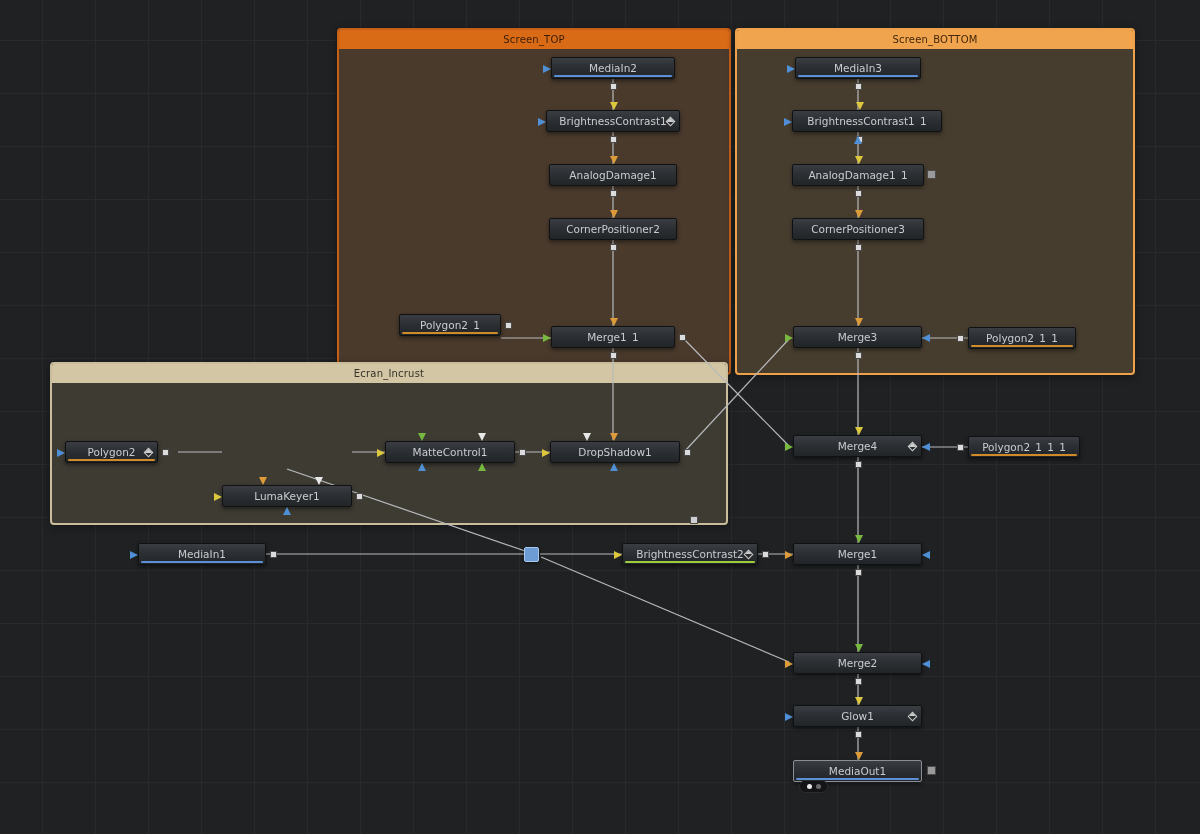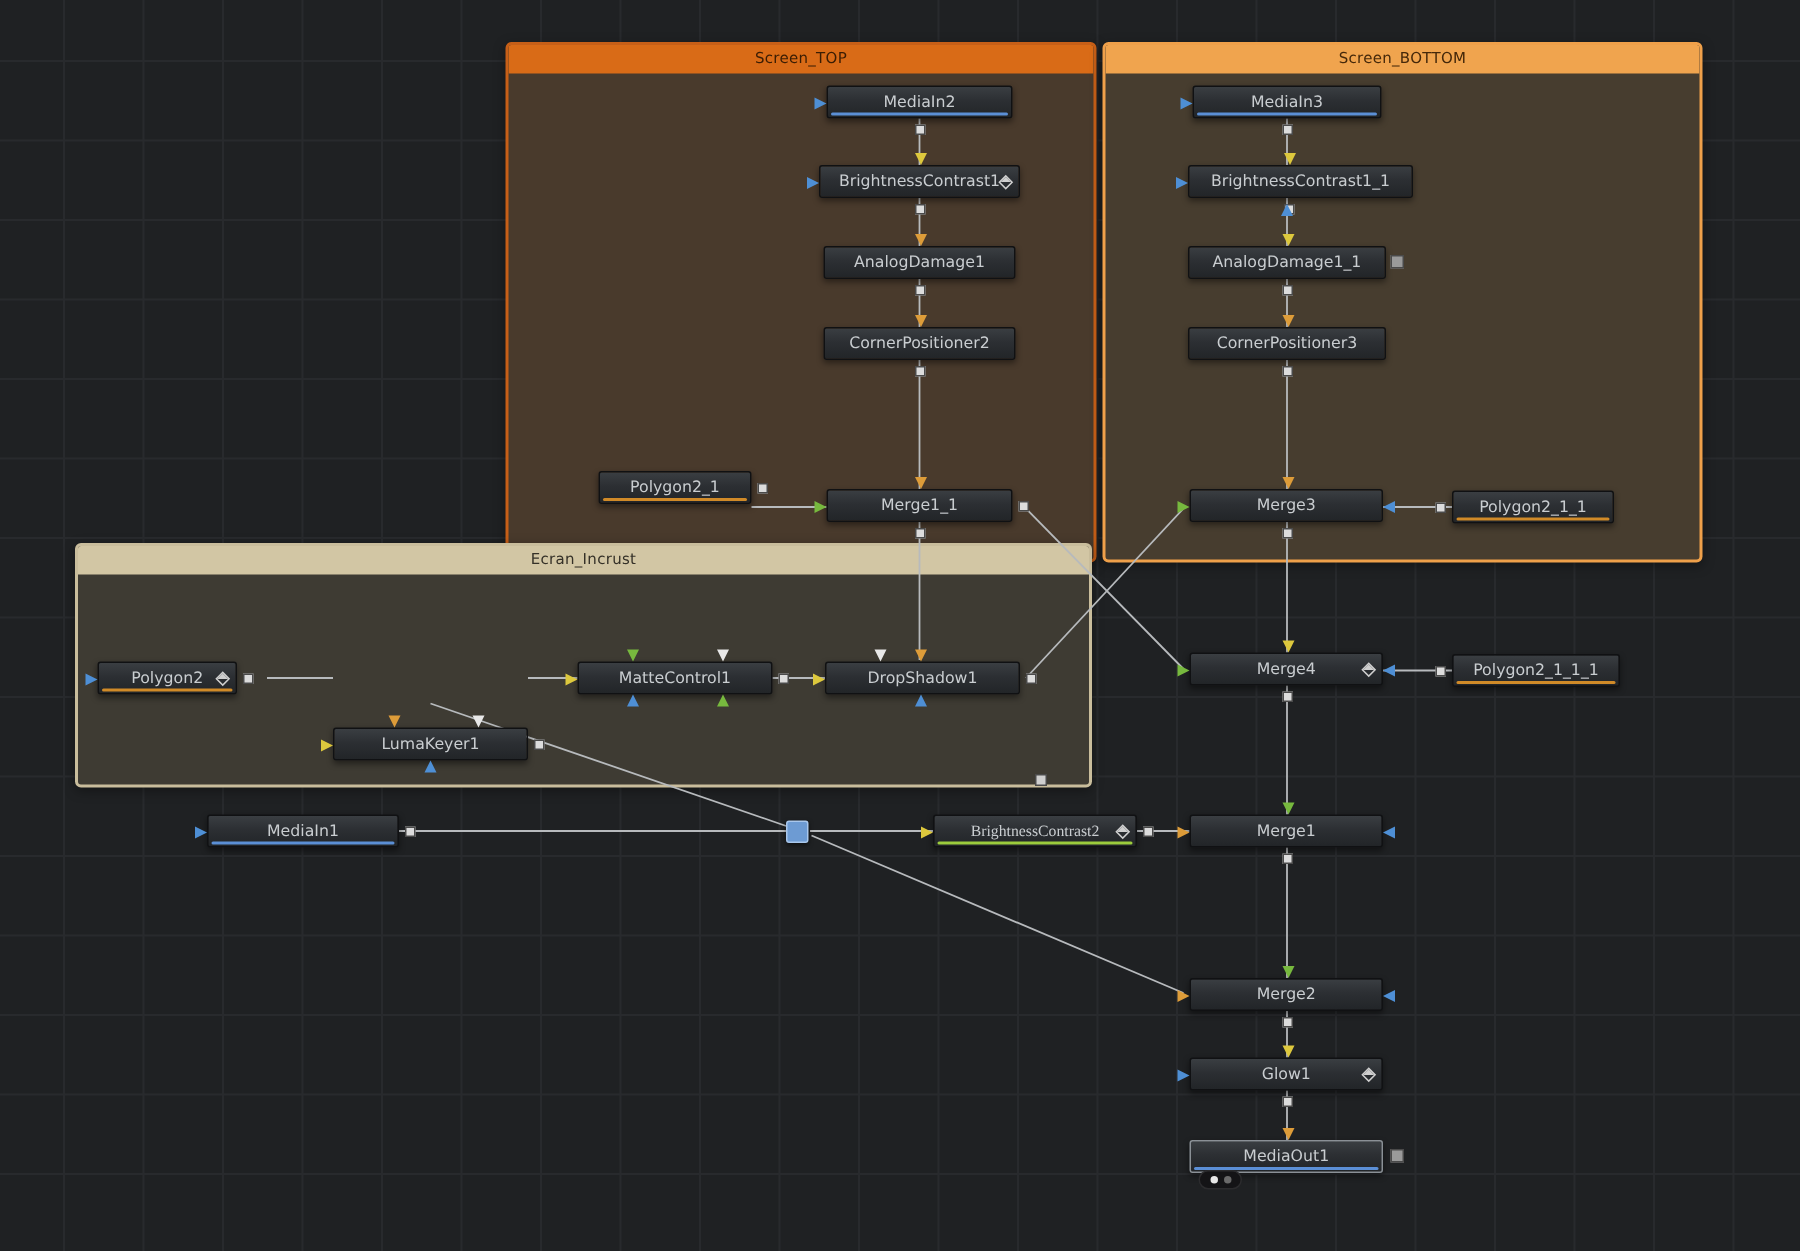--- a/index.html
+++ b/index.html
@@ -221,21 +221,21 @@
         <i class="port tri-d" style="color: rgb(232, 232, 232); top: -9px; left: 32px;"></i>
         <i class="port tri-d" style="color: rgb(221, 156, 57); top: -9px; left: 59px;"></i>
         <i class="port tri-u" style="color: rgb(78, 143, 213); bottom: -9px; left: 59px;"></i>
       </div>
       <div class="node" style="left: 138px; top: 543px; width: 128px;">
         <span>MediaIn1</span>
         <i class="stripe" style="background: rgb(91, 143, 214);"></i>
         <i class="port tri-r" style="color: rgb(78, 143, 213); left: -9px; top: 7px;"></i>
         <i class="port psq" style="background: rgb(220, 220, 220); right: -12px; top: 7px;"></i>
       </div>
-      <div class="node" style="left: 622px; top: 543px; width: 136px; font-family: Liberation Serif, serif;">
+      <div class="node" style="left: 622px; top: 543px; width: 136px;">
         <span>BrightnessContrast2</span>
         <i class="stripe" style="background: rgb(156, 204, 60);"></i>
         <i class="diamond"></i>
         <i class="port tri-r" style="color: rgb(221, 200, 61); left: -9px; top: 7px;"></i>
         <i class="port psq" style="background: rgb(220, 220, 220); right: -12px; top: 7px;"></i>
       </div>
       <div class="node" style="left: 793px; top: 543px; width: 129px;">
         <span>Merge1</span>
         <i class="port tri-d" style="color: rgb(119, 185, 62); top: -9px; left: 60.5px;"></i>
         <i class="port tri-r" style="color: rgb(221, 156, 57); left: -9px; top: 7px;"></i>

